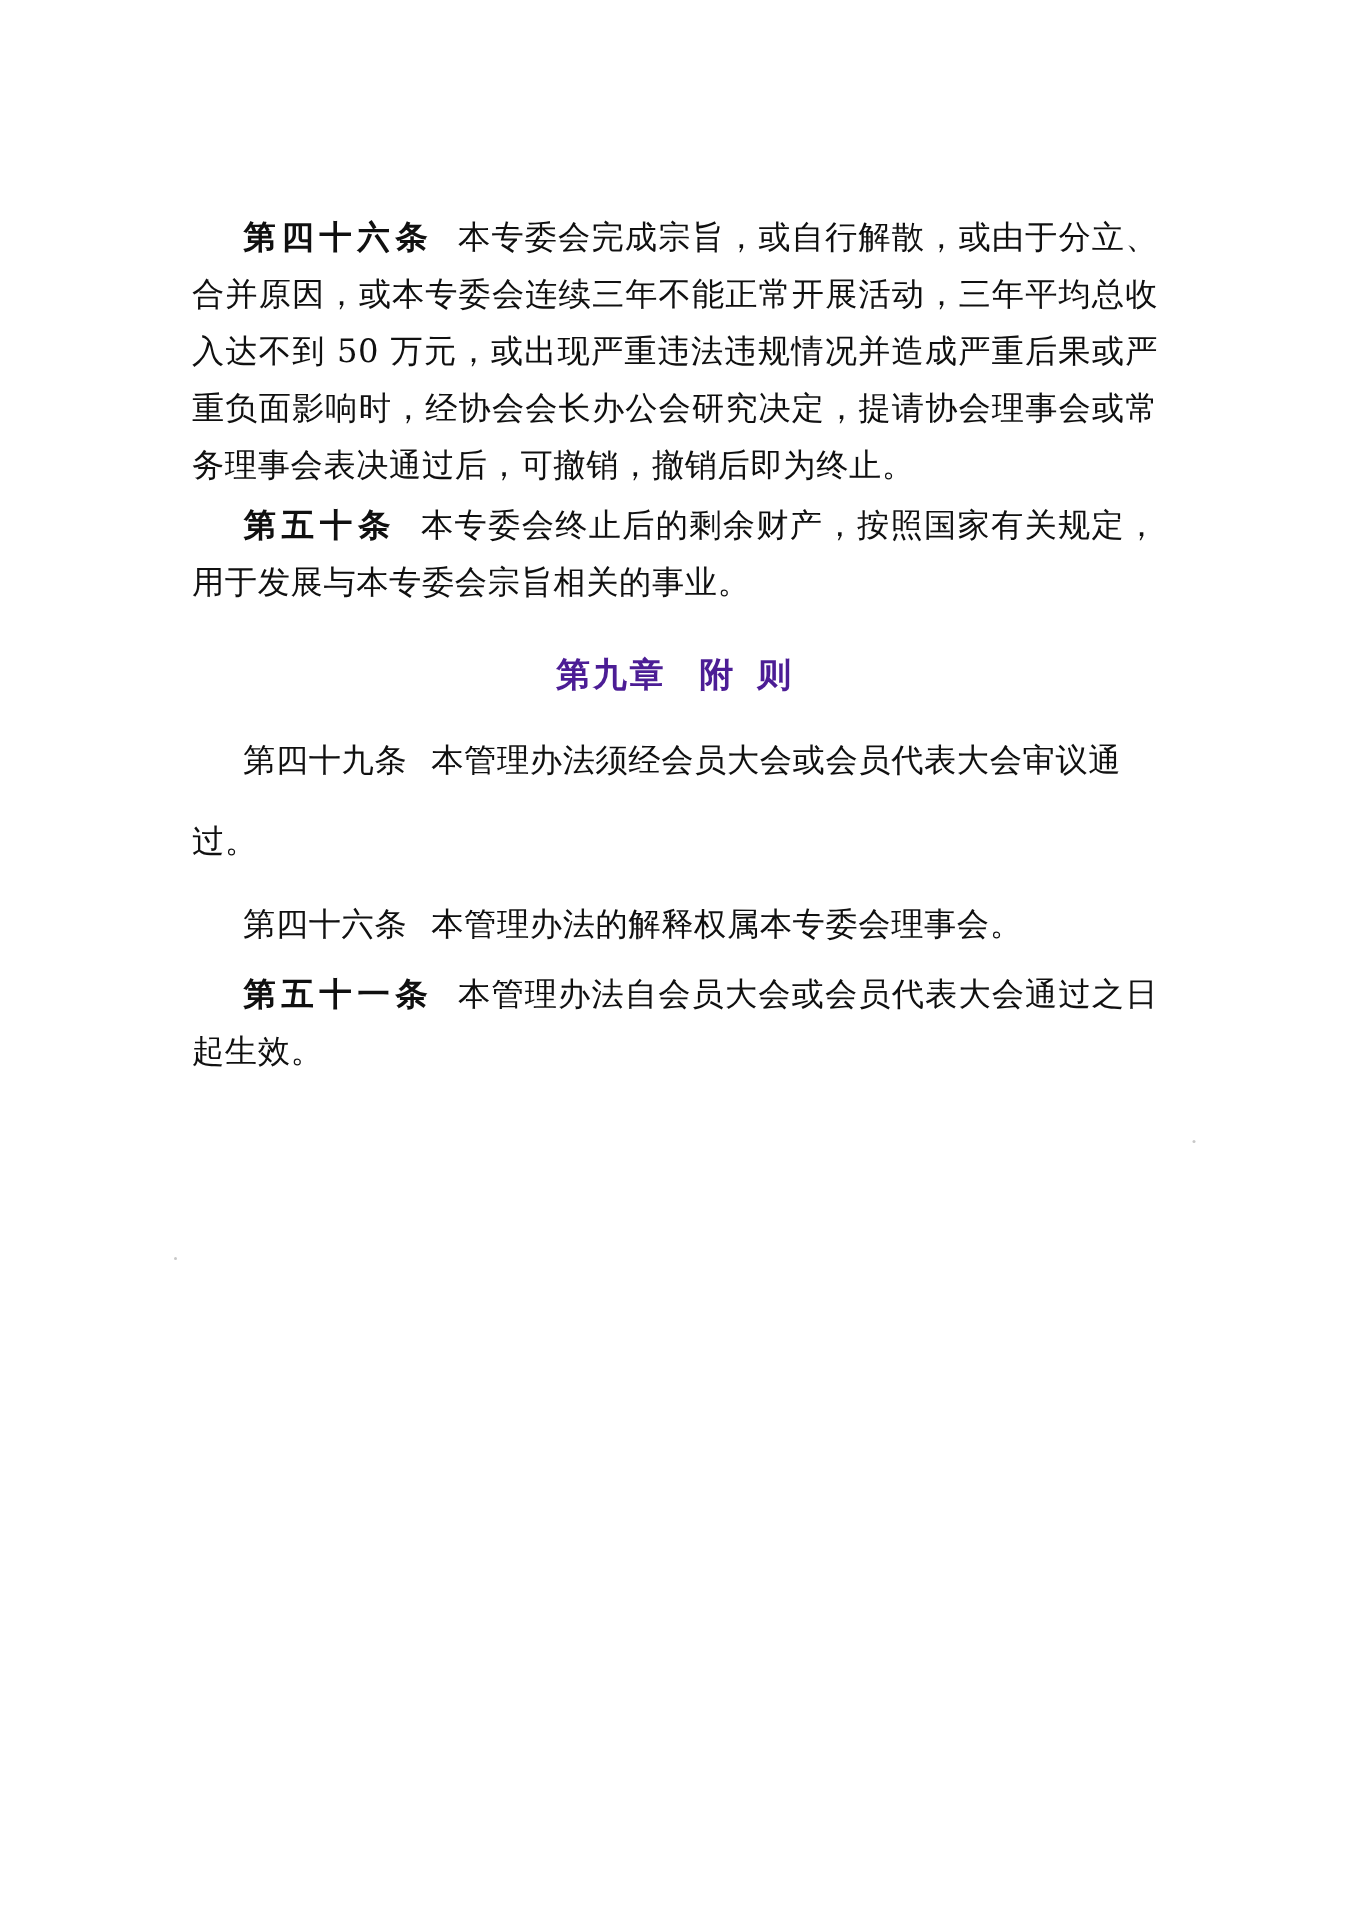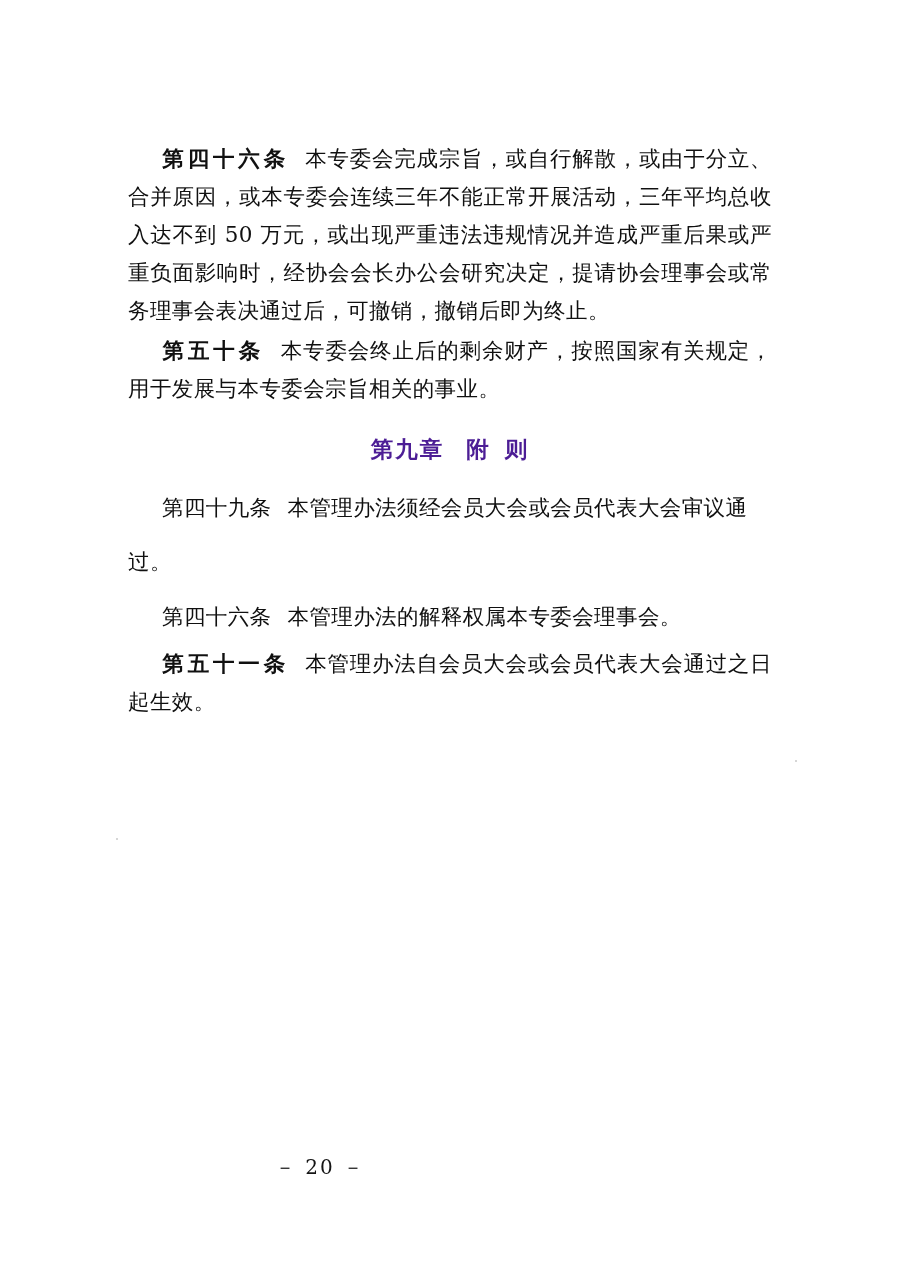--- a/index.html
+++ b/index.html
@@ -115,17 +115,14 @@
     <span class="indent"></span><span class="art">第四十六条</span><span class="gap"></span><span>本管理办法的解释权属本专委会理事会。</span>
   </p>
 
   <p class="para">
     <span class="indent"></span><span class="art">第五十一条</span><span class="gap"></span><span>本管理办法自会员大会或会员代表大会通过之日起生效。</span>
   </p>
 
   <div class="speck" style="left:116px; top:838px;"></div>
   <div class="speck" style="left:795px; top:760px;"></div>
 
-  <div class="page-number">
-    <span class="pn-inner">－ 20 －</span>
-  </div>
 
 </div>
 
 </body></html>

